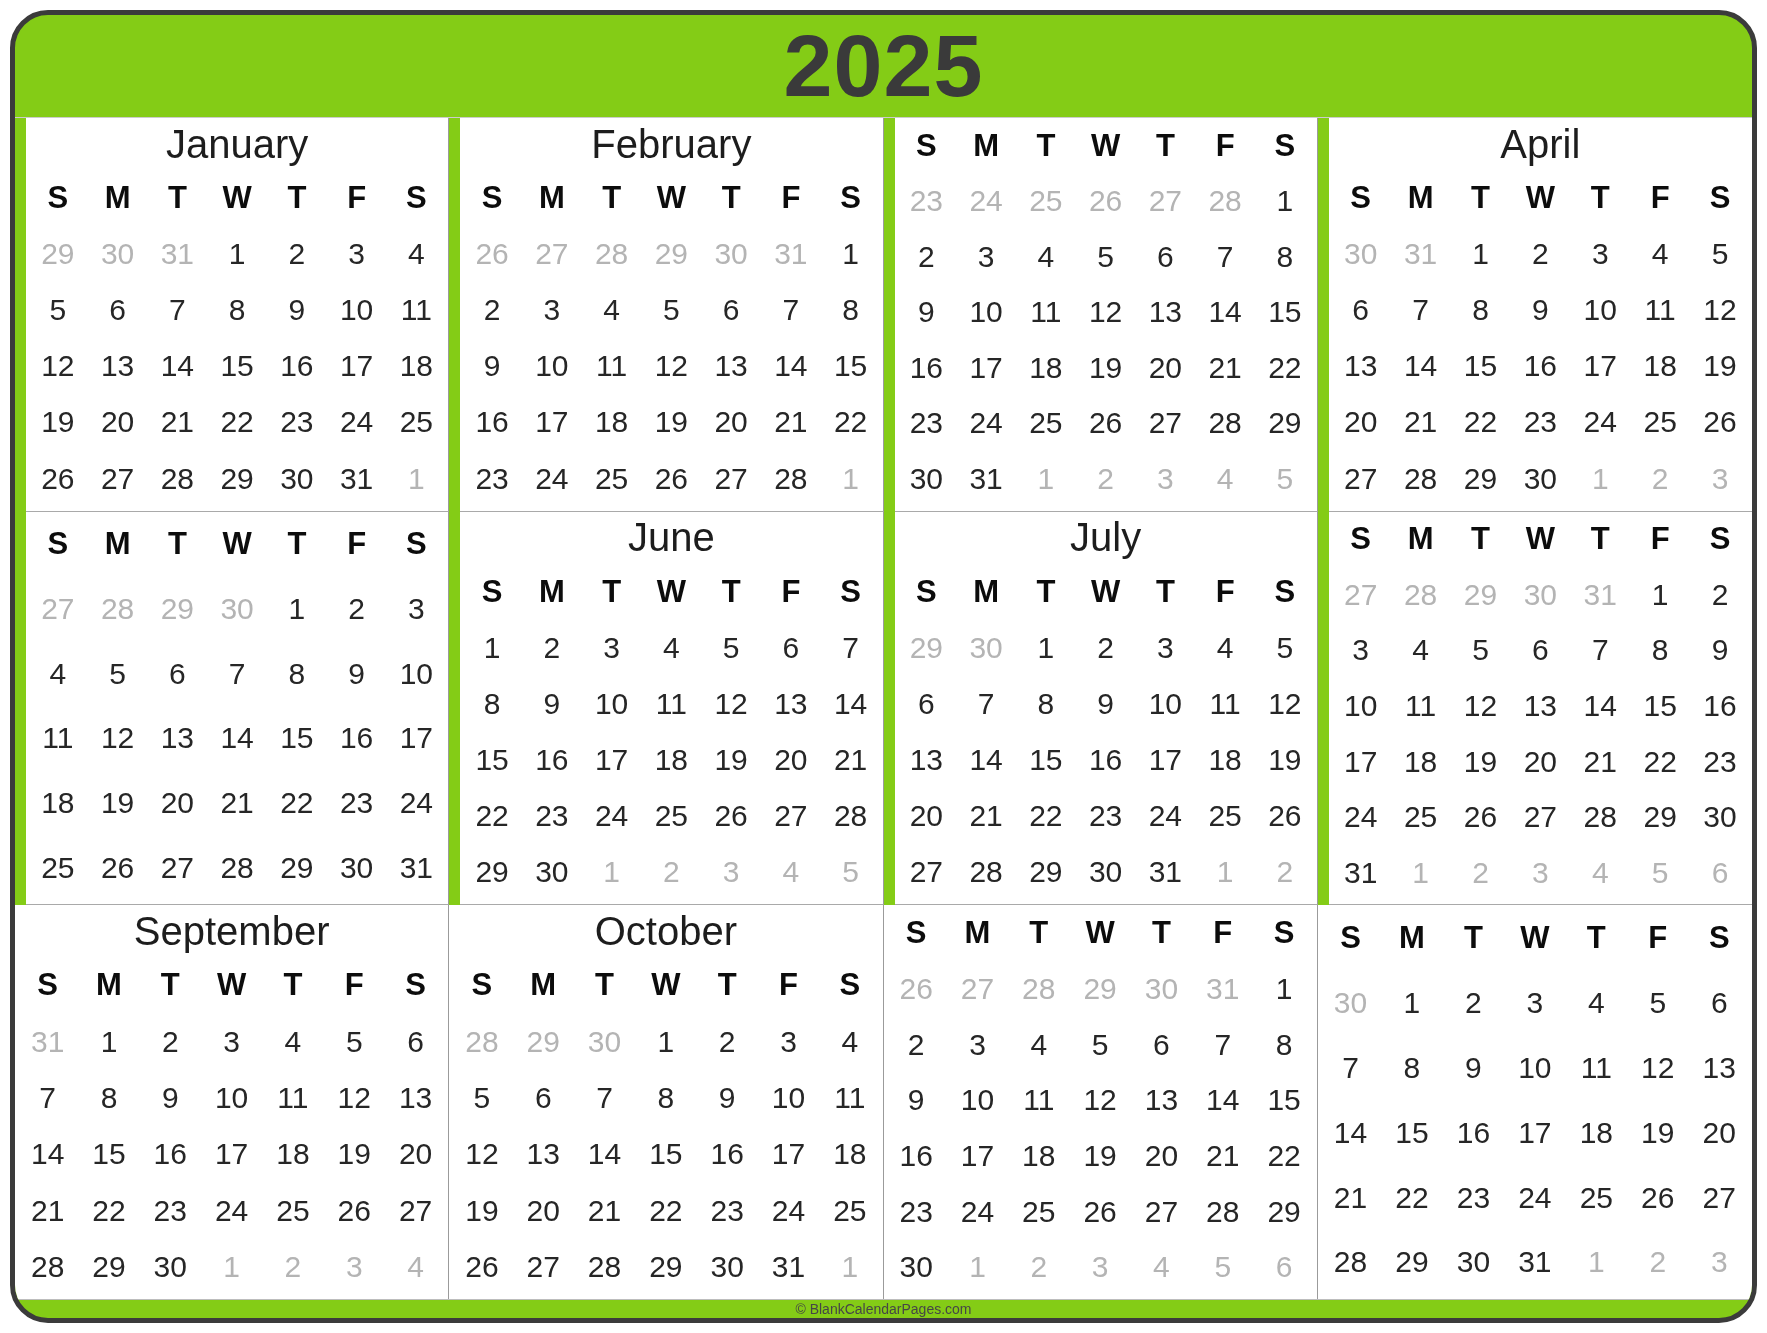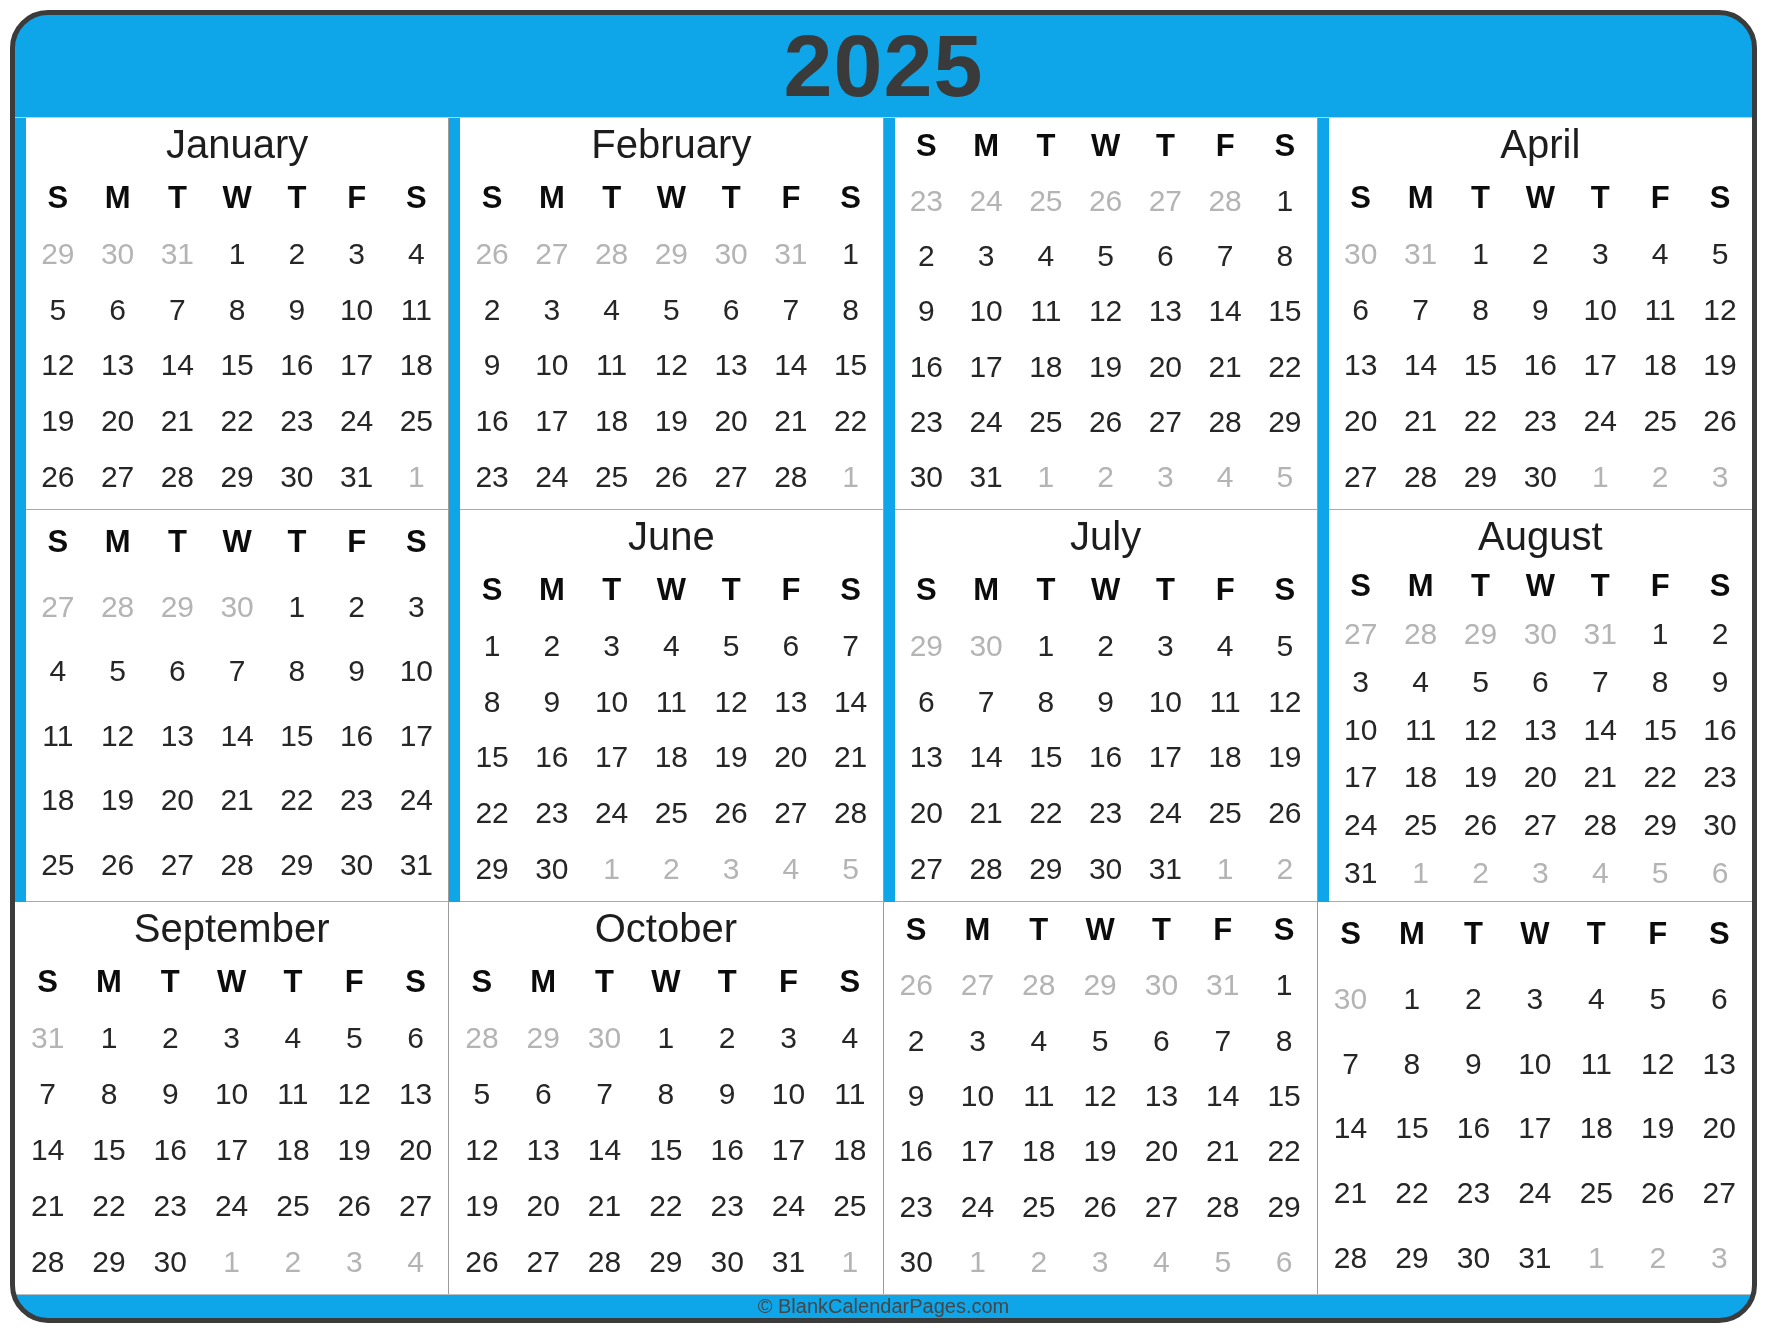--- a/index.html
+++ b/index.html
@@ -6,21 +6,21 @@
   html, body { background: #ffffff; }
   body {
     width: 1767px; height: 1333px;
     position: relative;
     font-family: "Liberation Sans", "DejaVu Sans", sans-serif;
   }
   .frame {
     position: absolute; inset: 10px;
     border: 5px solid #3b3b3b;
     border-radius: 38px;
-    background: #0ea5e9;
+    background: #84cc16;
     overflow: hidden;
     display: flex; flex-direction: column;
   }
   .year-title {
     flex: 0 0 97px;
     display: flex; align-items: center; justify-content: center;
     font-size: 88px; font-weight: bold; color: #3a3a3a;
     letter-spacing: 1px;
   }
   .calendar-grid {
@@ -55,21 +55,21 @@
     display: flex; align-items: center; justify-content: center;
     font-size: 30px; color: #262626;
   }
   .week.header > span {
     font-weight: bold; color: #0c0c0c; font-size: 31px;
   }
   .week > span.muted { color: #b4b4b4; }
   .footer {
     flex: 0 0 18px;
     display: flex; align-items: center; justify-content: center;
-    font-size: 20px; color: #464646; text-align: right;
+    font-size: 14px; color: #464646; text-align: right;
   }
 </style>
 </head>
 <body>
 
 <div class="frame">
   <div class="year-title">2025</div>
   <div class="calendar-grid">
       <div class="month">
         <div class="month-name">January</div>
@@ -485,21 +485,20 @@
             <span>28</span>
             <span>29</span>
             <span>30</span>
             <span>31</span>
             <span class="muted">1</span>
             <span class="muted">2</span>
           </div>
         </div>
       </div>
       <div class="month">
-        <div class="month-name">August</div>
         <div class="month-table">
           <div class="week header">
             <span>S</span>
             <span>M</span>
             <span>T</span>
             <span>W</span>
             <span>T</span>
             <span>F</span>
             <span>S</span>
           </div>

